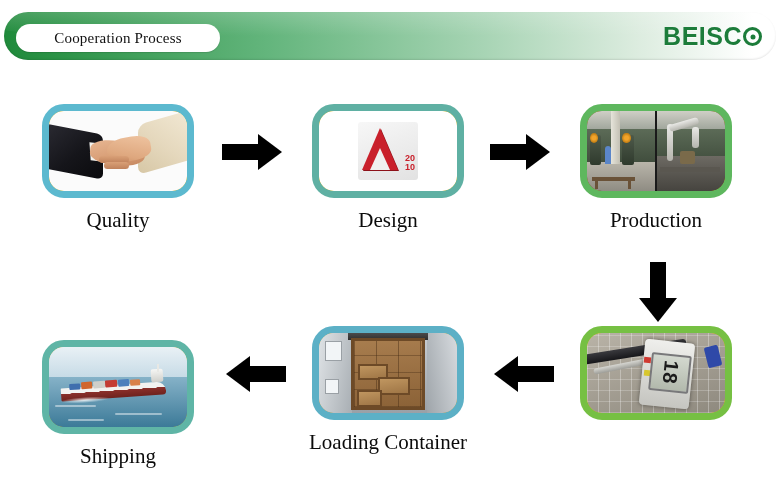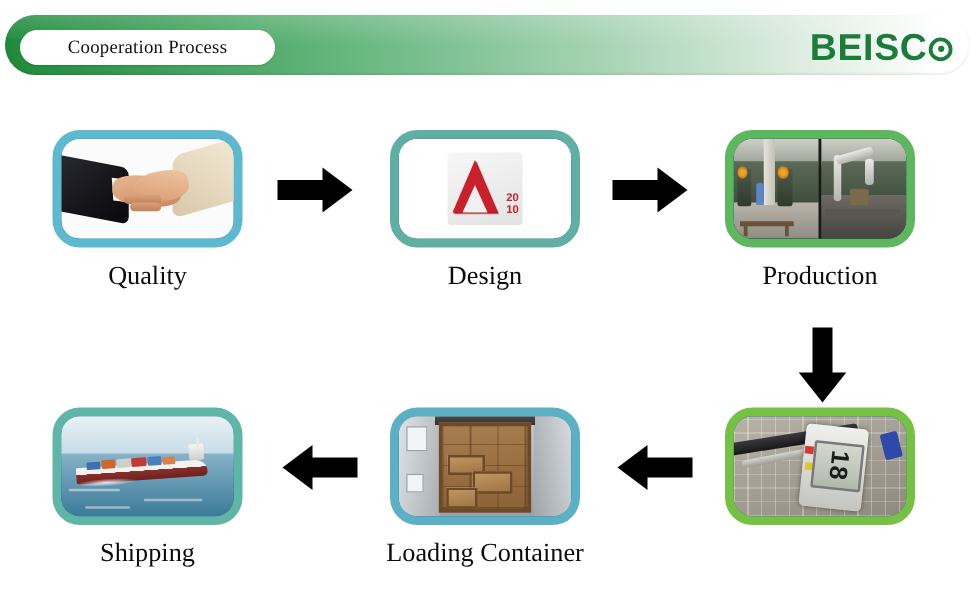--- a/index.html
+++ b/index.html
@@ -34,41 +34,41 @@
     box-shadow:0 1px 1px rgba(0,0,0,0.12);
     z-index:3;
   }
   .header-pill-text{
     font-family:"Liberation Serif", serif;
     font-size:15px;color:#111111;white-space:nowrap;letter-spacing:.2px;
   }
   .brand{
     position:absolute;right:18px;top:22px;z-index:3;
     font-family:"Liberation Sans", sans-serif;
-    font-size:30px;font-weight:bold;color:#1c7c3a;
+    font-size:25px;font-weight:bold;color:#1c7c3a;
     letter-spacing:.5px;display:flex;align-items:center;
     text-shadow:0 1px 0 rgba(255,255,255,.5);
   }
   .brand-o{
     display:inline-block;width:19px;height:19px;border-radius:50%;
     border:3px solid #1c7c3a;position:relative;margin-left:1px;
     box-sizing:border-box;
   }
   .brand-o::after{
     content:"";position:absolute;left:50%;top:50%;
     width:5px;height:5px;background:#1c7c3a;border-radius:50%;
     transform:translate(-50%,-50%);
   }
 
   
   .node{position:absolute;}
   .frame{
     box-sizing:border-box;
     border-radius:22px;
-    background:#0369a1;
+    background:#eab308;
     overflow:hidden;
     position:relative;
   }
   .photo{position:absolute;inset:0;overflow:hidden;border-radius:14px;}
   .caption{
     position:absolute;left:50%;transform:translateX(-50%);
     white-space:nowrap;
     font-family:"Liberation Serif", serif;
     font-size:21px;color:#0b0b0b;
   }
@@ -369,21 +369,21 @@
       </div>
     </div>
     <div class="caption" style="top:104px;">Loading Container</div>
   </div>
 
   <div class="arrow-l" style="left:224px;top:356px;width:62px;height:36px;">
     <div class="arrow-shaft"></div>
     <div class="arrow-head"></div>
   </div>
 
-  <div class="node" style="left:42px;top:326px;">
+  <div class="node" style="left:42px;top:340px;">
     <div class="frame" style="width:152px;height:94px;border:7px solid #5fb5a6;">
       <div class="photo ph-ship">
         <div class="sh-sky"></div>
         <div class="sh-horizon"></div>
         <div class="sh-sea"></div>
         <div class="sh-wave" style="left:4%;top:72%;width:30%;"></div>
         <div class="sh-wave" style="left:48%;top:82%;width:34%;"></div>
         <div class="sh-wave" style="left:14%;top:90%;width:26%;"></div>
         <div class="sh-hull"></div>
         <div class="sh-deck">

